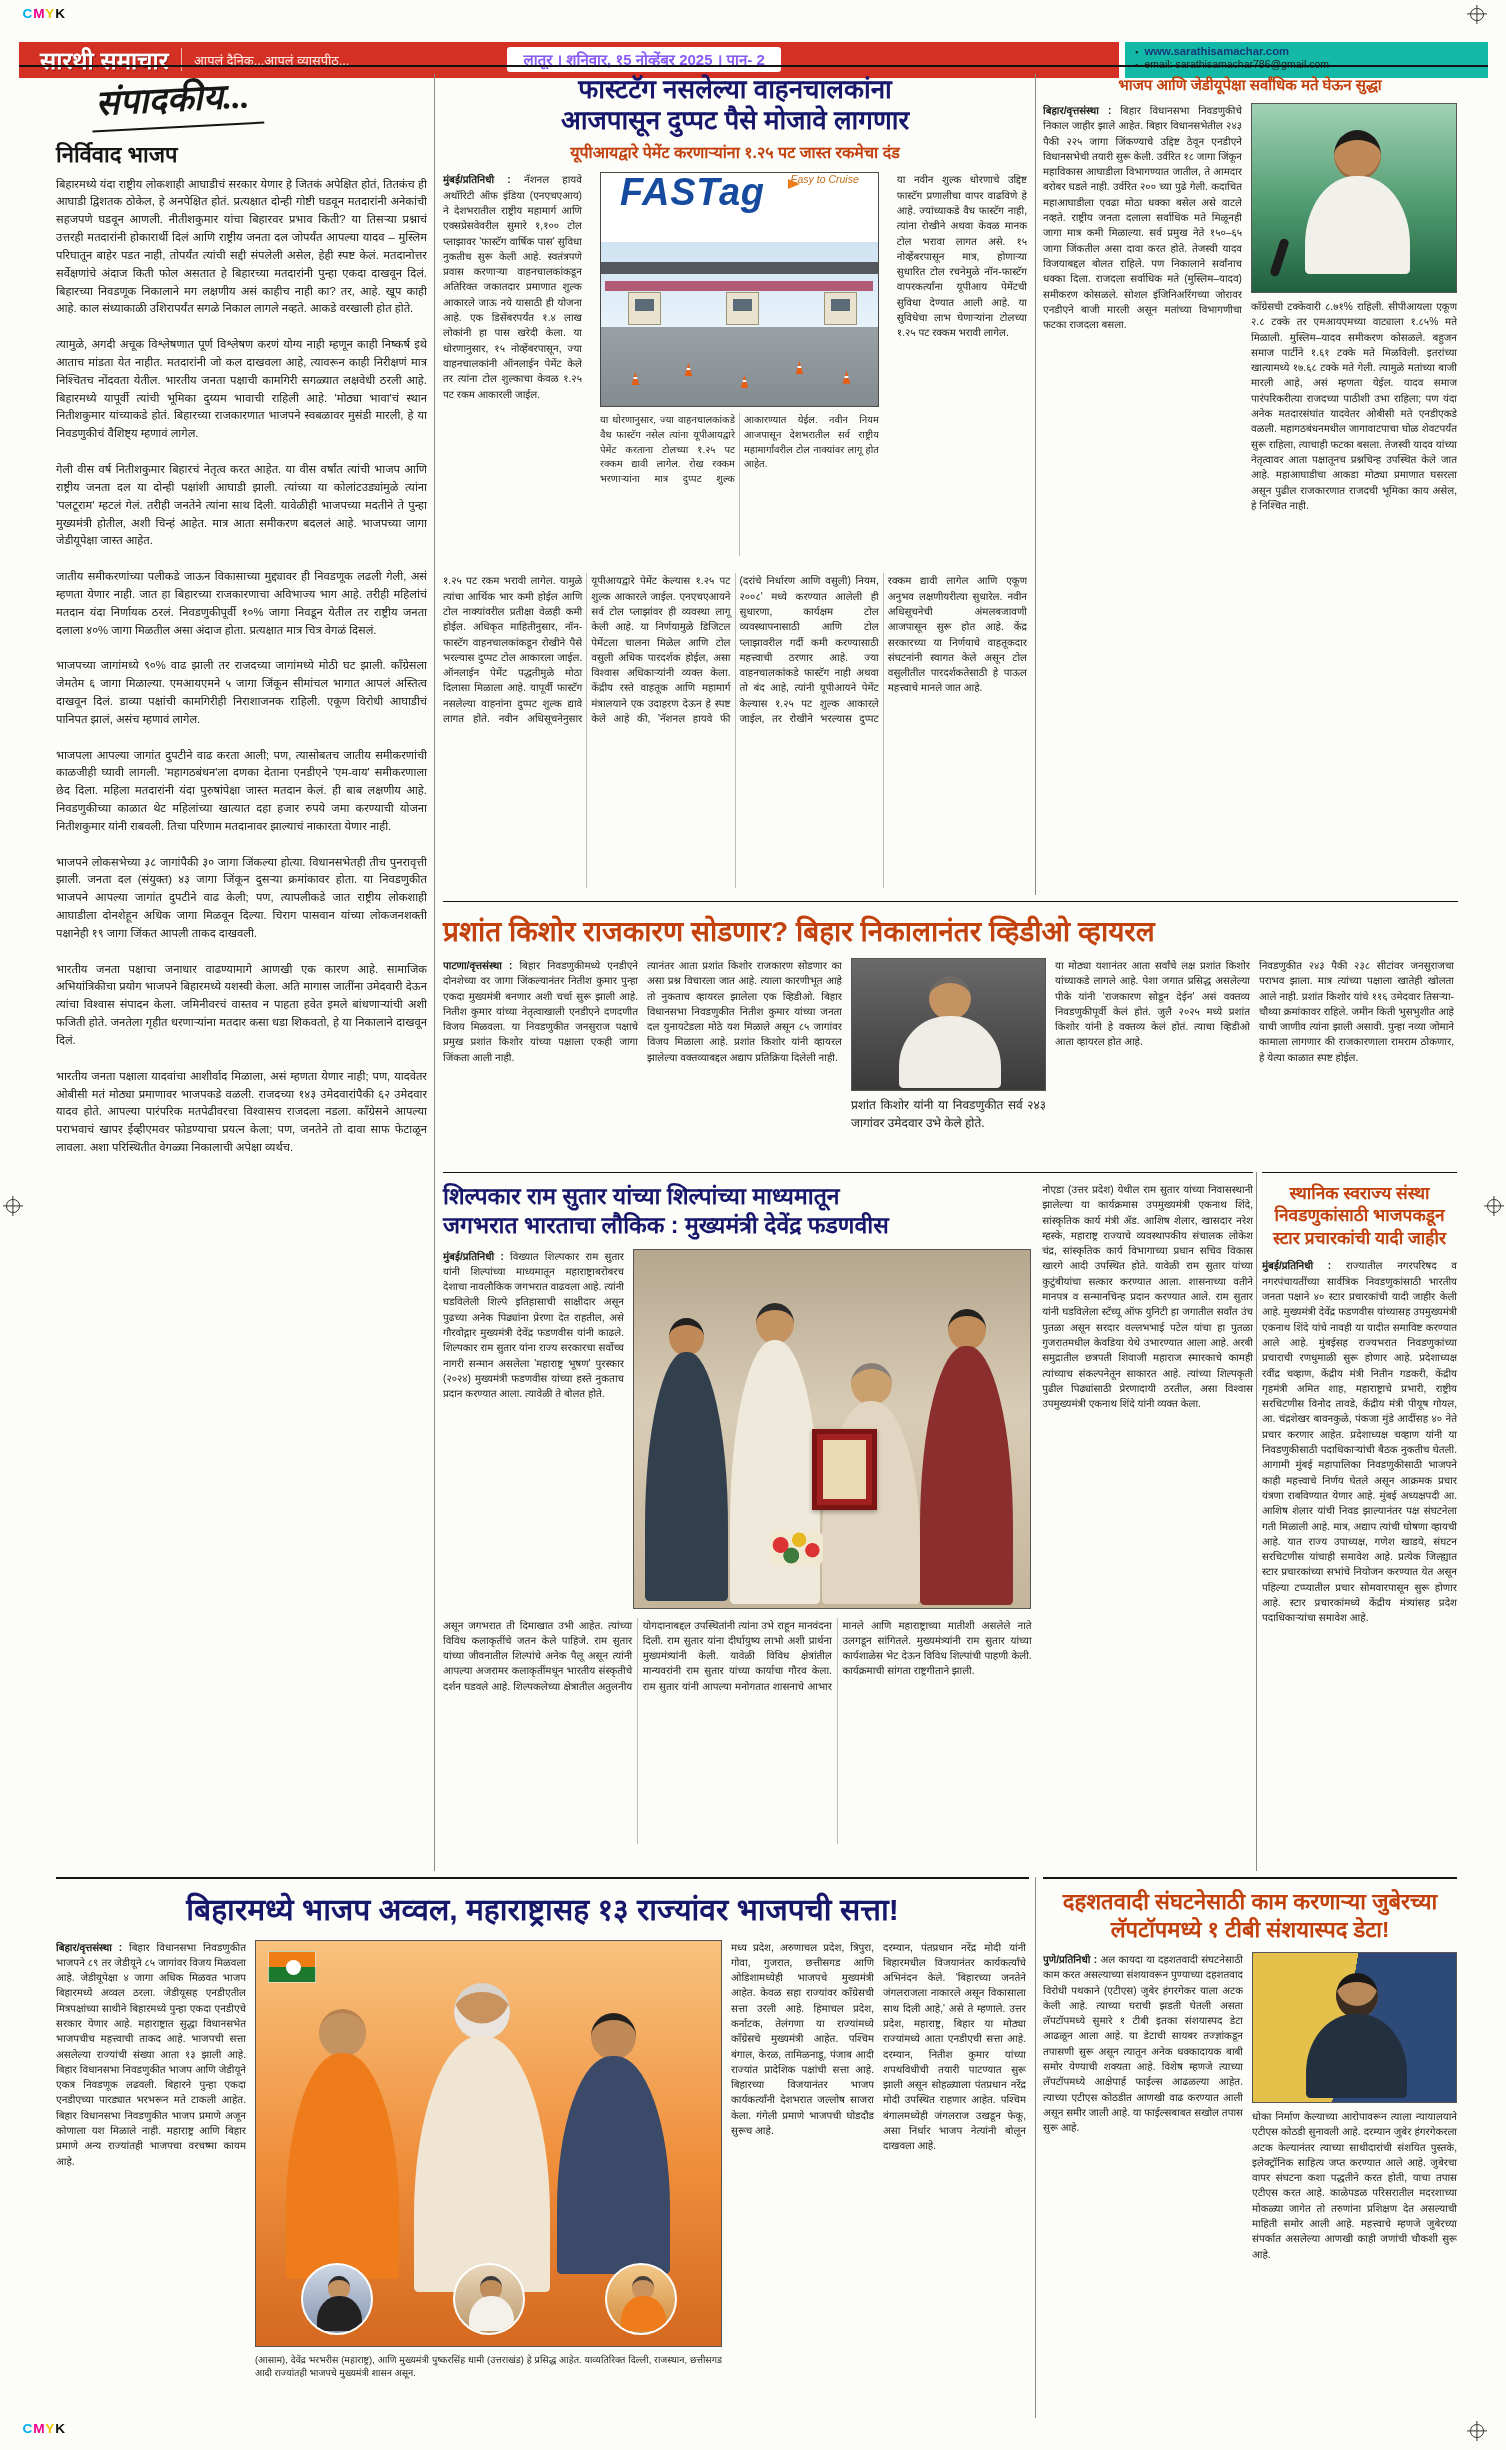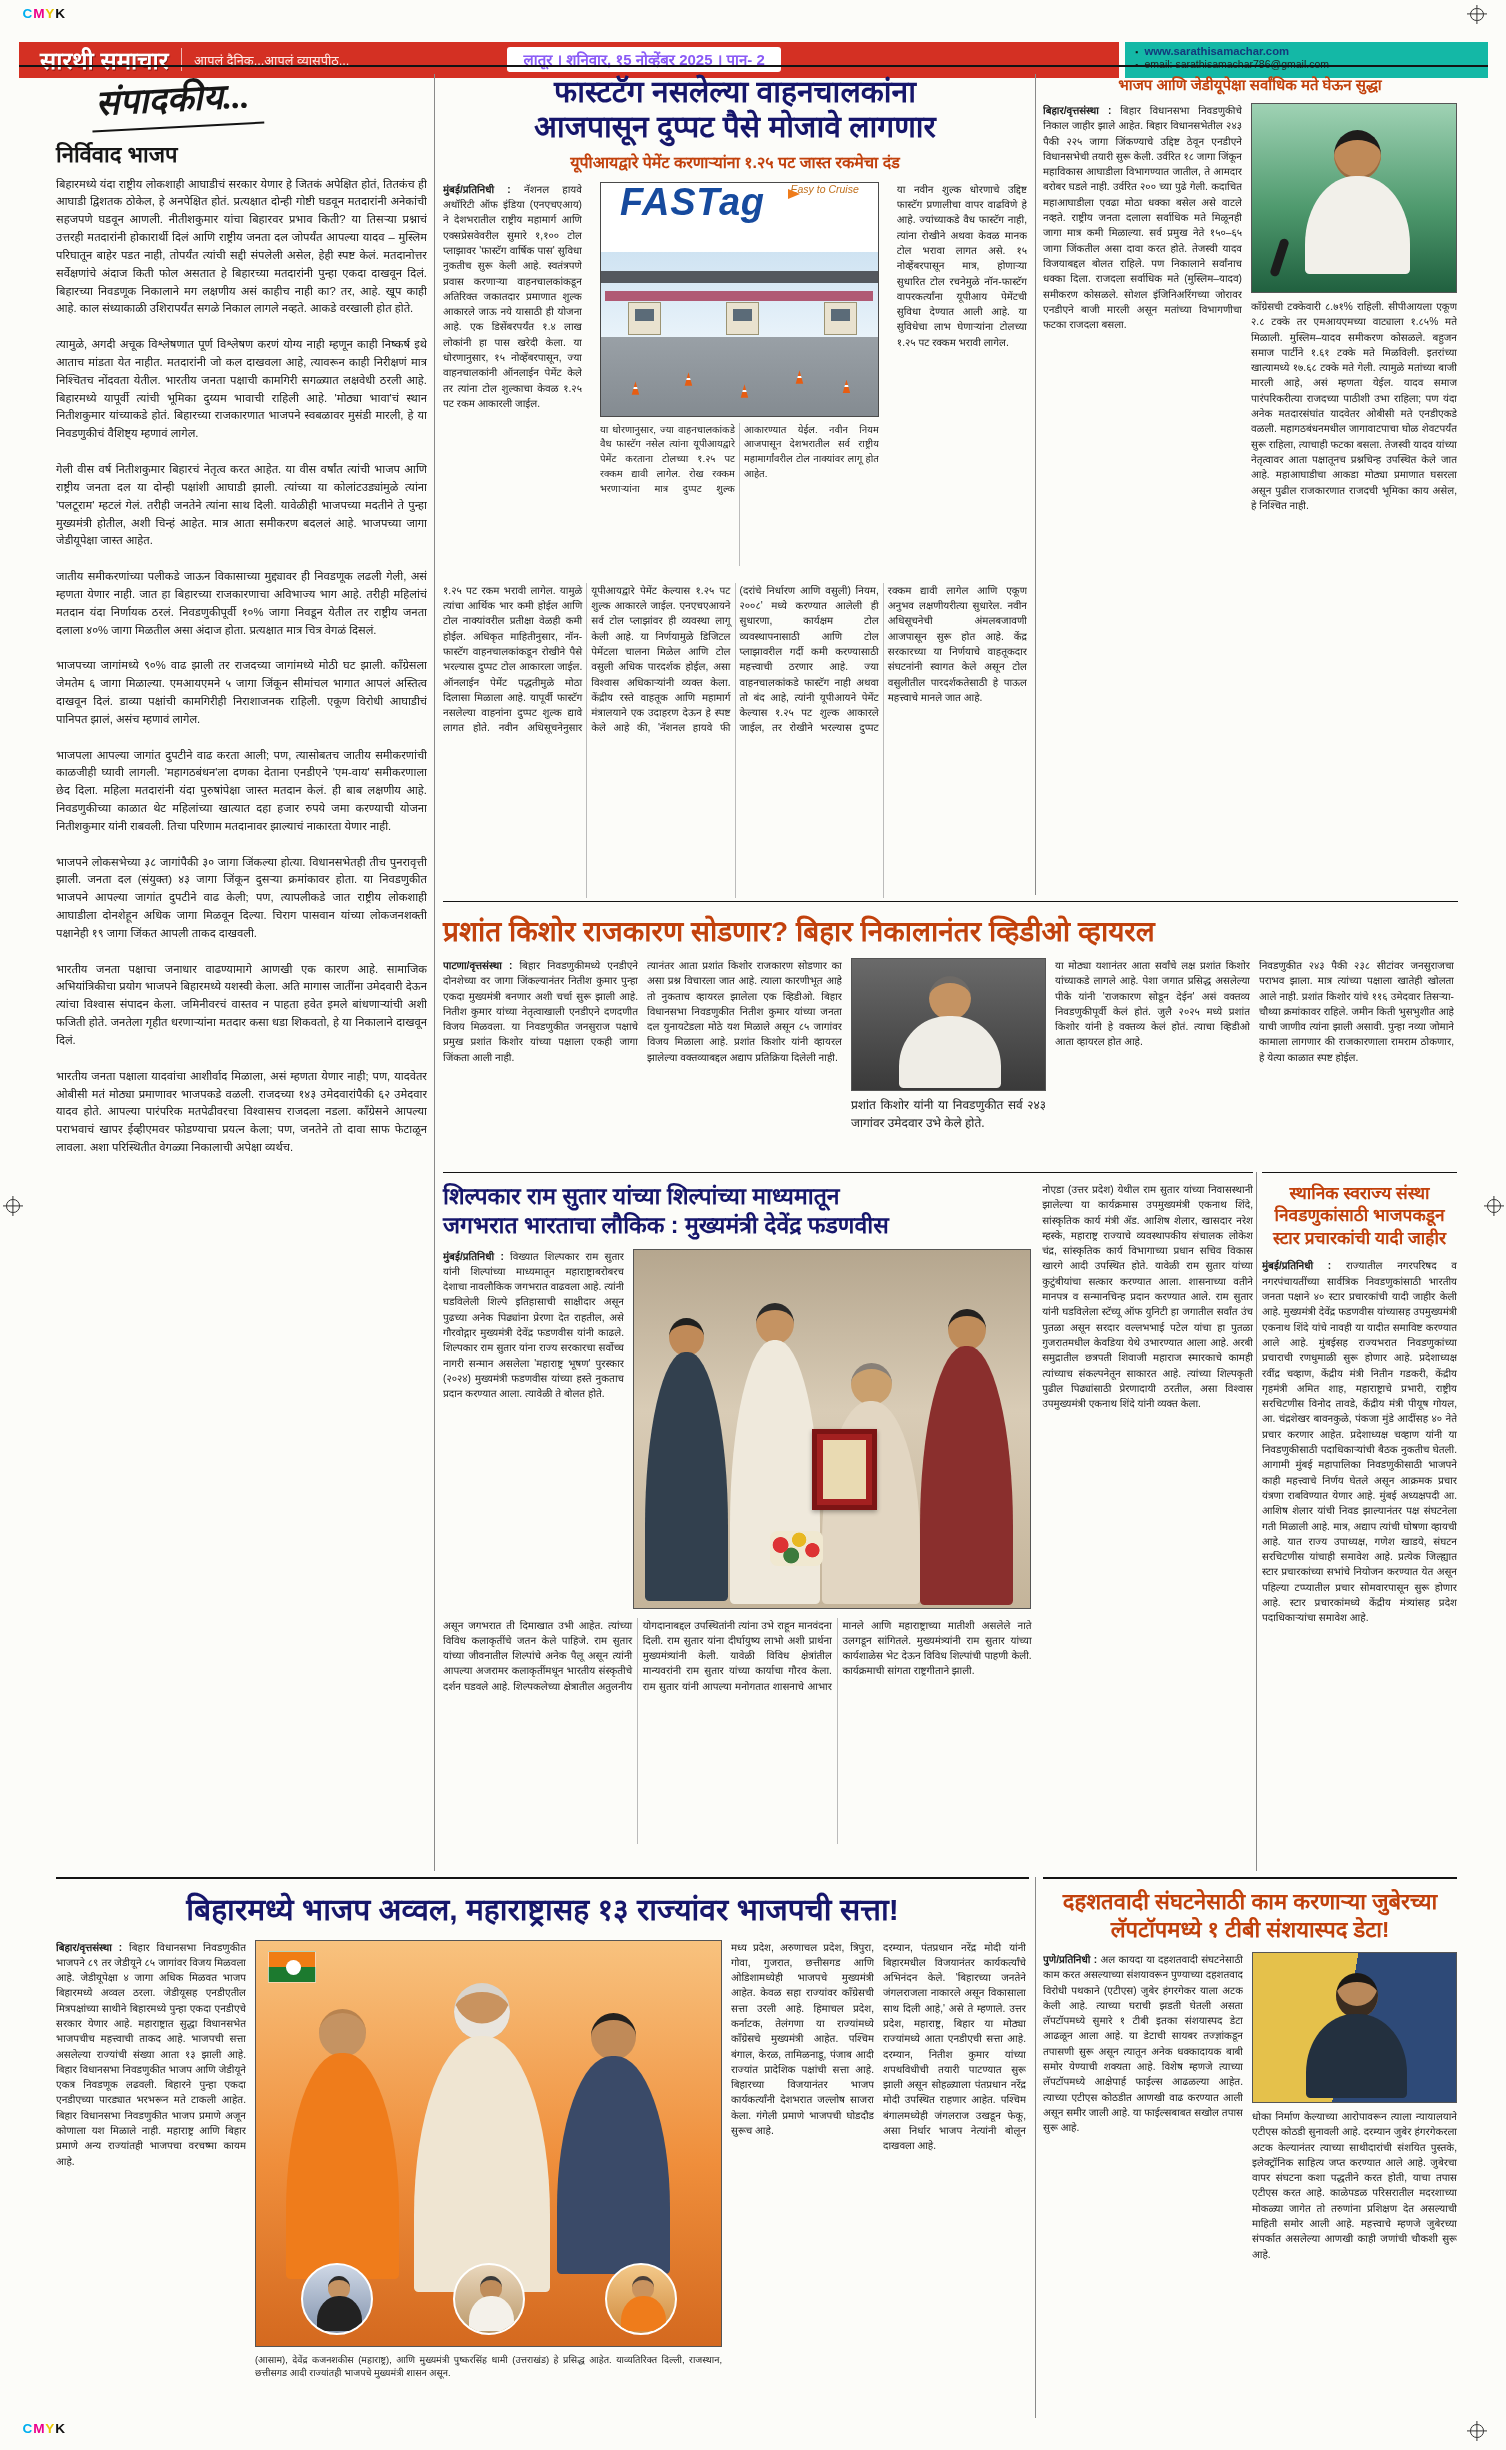--- a/index.html
+++ b/index.html
@@ -112,21 +112,21 @@
 
 भाजपने लोकसभेच्या ३८ जागांपैकी ३० जागा जिंकल्या होत्या. विधानसभेतही तीच पुनरावृत्ती झाली. जनता दल (संयुक्त) ४३ जागा जिंकून दुसऱ्या क्रमांकावर होता. या निवडणुकीत भाजपने आपल्या जागांत दुपटीने वाढ केली; पण, त्यापलीकडे जात राष्ट्रीय लोकशाही आघाडीला दोनशेहून अधिक जागा मिळवून दिल्या. चिराग पासवान यांच्या लोकजनशक्ती पक्षानेही १९ जागा जिंकत आपली ताकद दाखवली.
 
 भारतीय जनता पक्षाचा जनाधार वाढण्यामागे आणखी एक कारण आहे. सामाजिक अभियांत्रिकीचा प्रयोग भाजपने बिहारमध्ये यशस्वी केला. अति मागास जातींना उमेदवारी देऊन त्यांचा विश्वास संपादन केला. जमिनीवरचं वास्तव न पाहता हवेत इमले बांधणाऱ्यांची अशी फजिती होते. जनतेला गृहीत धरणाऱ्यांना मतदार कसा धडा शिकवतो, हे या निकालाने दाखवून दिलं.
 
 भारतीय जनता पक्षाला यादवांचा आशीर्वाद मिळाला, असं म्हणता येणार नाही; पण, यादवेतर ओबीसी मतं मोठ्या प्रमाणावर भाजपकडे वळली. राजदच्या १४३ उमेदवारांपैकी ६२ उमेदवार यादव होते. आपल्या पारंपरिक मतपेढीवरचा विश्वासच राजदला नडला. काँग्रेसने आपल्या पराभवाचं खापर ईव्हीएमवर फोडण्याचा प्रयत्न केला; पण, जनतेने तो दावा साफ फेटाळून लावला. अशा परिस्थितीत वेगळ्या निकालाची अपेक्षा व्यर्थच.</div>
   </div>
   <div class="vline" style="left:434px;top:74px;height:1797px;"></div>
 
   <div style="position:absolute;left:443px;top:74px;width:584px;height:821px;">
-    <div class="h-navy" style="font-size:30px;line-height:1.18;text-align:center;">
+    <div class="h-navy" style="font-size:26px;line-height:1.18;text-align:center;">
       <span>फास्टटॅग नसलेल्या वाहनचालकांना</span><br><span>आजपासून दुप्पट पैसे मोजावे लागणार</span>
     </div>
     <div class="h-black" style="font-size:16px;text-align:center;margin-top:6px;">यूपीआयद्वारे पेमेंट करणाऱ्यांना १.२५ पट जास्त रकमेचा दंड</div>
     <div style="display:flex;gap:18px;margin-top:9px;height:392px;">
       <div class="bt" style="width:142px;height:392px;"><b class="byline">मुंबई/प्रतिनिधी :</b> <span class="pre">नॅशनल हायवे अथॉरिटी ऑफ इंडिया (एनएचएआय) ने देशभरातील राष्ट्रीय महामार्ग आणि एक्सप्रेसवेवरील सुमारे १,१०० टोल प्लाझावर 'फास्टॅग वार्षिक पास' सुविधा नुकतीच सुरू केली आहे. स्वतंत्रपणे प्रवास करणाऱ्या वाहनचालकांकडून अतिरिक्त जकातदार प्रमाणात शुल्क आकारले जाऊ नये यासाठी ही योजना आहे. एक डिसेंबरपर्यंत १.४ लाख लोकांनी हा पास खरेदी केला. या धोरणानुसार, १५ नोव्हेंबरपासून, ज्या वाहनचालकांनी ऑनलाईन पेमेंट केले तर त्यांना टोल शुल्काचा केवळ १.२५ पट रकम आकारली जाईल.</span></div>
       <div style="width:285px;">
         <div class="figbox">
           <div class="fastag-logo">
             <span class="fastag-flag"></span>
             <span class="fastag-word">FASTag</span>
@@ -263,21 +263,21 @@
                 <div class="b" style="width:45px;height:35px;"></div>
               </div>
           </div>
           <div class="inset" style="left:349px;bottom:10.5px;width:72px;height:72px;background:linear-gradient(180deg,#f3c98a,#d08a3e);">
             <div class="psn" style="left:13.6px;top:10.5px;width:45px;--skin:#c9935f;--cloth:#ef7c1b;">
                 <div class="h" style="width:22.6px;height:24px;border-top:4.5px solid #4a403a;"></div>
                 <div class="b" style="width:45px;height:35px;"></div>
               </div>
           </div>
         </div>
-        <div class="caption" style="margin-top:6px;">(आसाम), देवेंद्र कजनशकीस (महाराष्ट्र), आणि मुख्यमंत्री पुष्करसिंह धामी (उत्तराखंड) हे प्रसिद्ध आहेत. याव्यतिरिक्त दिल्ली, राजस्थान, छत्तीसगड आदी राज्यांतही भाजपचे मुख्यमंत्री शासन असून.</div>
+        <div class="caption" style="margin-top:6px;">(आसाम), देवेंद्र भरभरीस (महाराष्ट्र), आणि मुख्यमंत्री पुष्करसिंह धामी (उत्तराखंड) हे प्रसिद्ध आहेत. याव्यतिरिक्त दिल्ली, राजस्थान, छत्तीसगड आदी राज्यांतही भाजपचे मुख्यमंत्री शासन असून.</div>
       </div>
       <div class="bt pre" style="width:143px;height:467px;">मध्य प्रदेश, अरुणाचल प्रदेश, त्रिपुरा, गोवा, गुजरात, छत्तीसगड आणि ओडिशामध्येही भाजपचे मुख्यमंत्री आहेत. केवळ सहा राज्यांवर काँग्रेसची सत्ता उरली आहे. हिमाचल प्रदेश, कर्नाटक, तेलंगणा या राज्यांमध्ये काँग्रेसचे मुख्यमंत्री आहेत. पश्चिम बंगाल, केरळ, तामिळनाडू, पंजाब आदी राज्यांत प्रादेशिक पक्षांची सत्ता आहे. बिहारच्या विजयानंतर भाजप कार्यकर्त्यांनी देशभरात जल्लोष साजरा केला. गंगेली प्रमाणे भाजपची घोडदौड सुरूच आहे.</div>
       <div class="bt pre" style="width:143px;height:467px;">दरम्यान, पंतप्रधान नरेंद्र मोदी यांनी बिहारमधील विजयानंतर कार्यकर्त्यांचे अभिनंदन केले. 'बिहारच्या जनतेने जंगलराजला नाकारले असून विकासाला साथ दिली आहे,' असे ते म्हणाले. उत्तर प्रदेश, महाराष्ट्र, बिहार या मोठ्या राज्यांमध्ये आता एनडीएची सत्ता आहे. दरम्यान, नितीश कुमार यांच्या शपथविधीची तयारी पाटण्यात सुरू झाली असून सोहळ्याला पंतप्रधान नरेंद्र मोदी उपस्थित राहणार आहेत. पश्चिम बंगालमध्येही जंगलराज उखडून फेकू, असा निर्धार भाजप नेत्यांनी बोलून दाखवला आहे.</div>
     </div>
   </div>
   <div class="vline" style="left:1035px;top:1877px;height:541px;"></div>
 
   <div style="position:absolute;left:1043px;top:1877px;width:414px;height:541px;border-top:2.3px solid #141414;padding-top:9px;">
     <div class="h-black" style="font-size:22px;line-height:1.25;text-align:center;">
       <span>दहशतवादी संघटनेसाठी काम करणाऱ्या जुबेरच्या</span><br><span>लॅपटॉपमध्ये १ टीबी संशयास्पद डेटा!</span>

